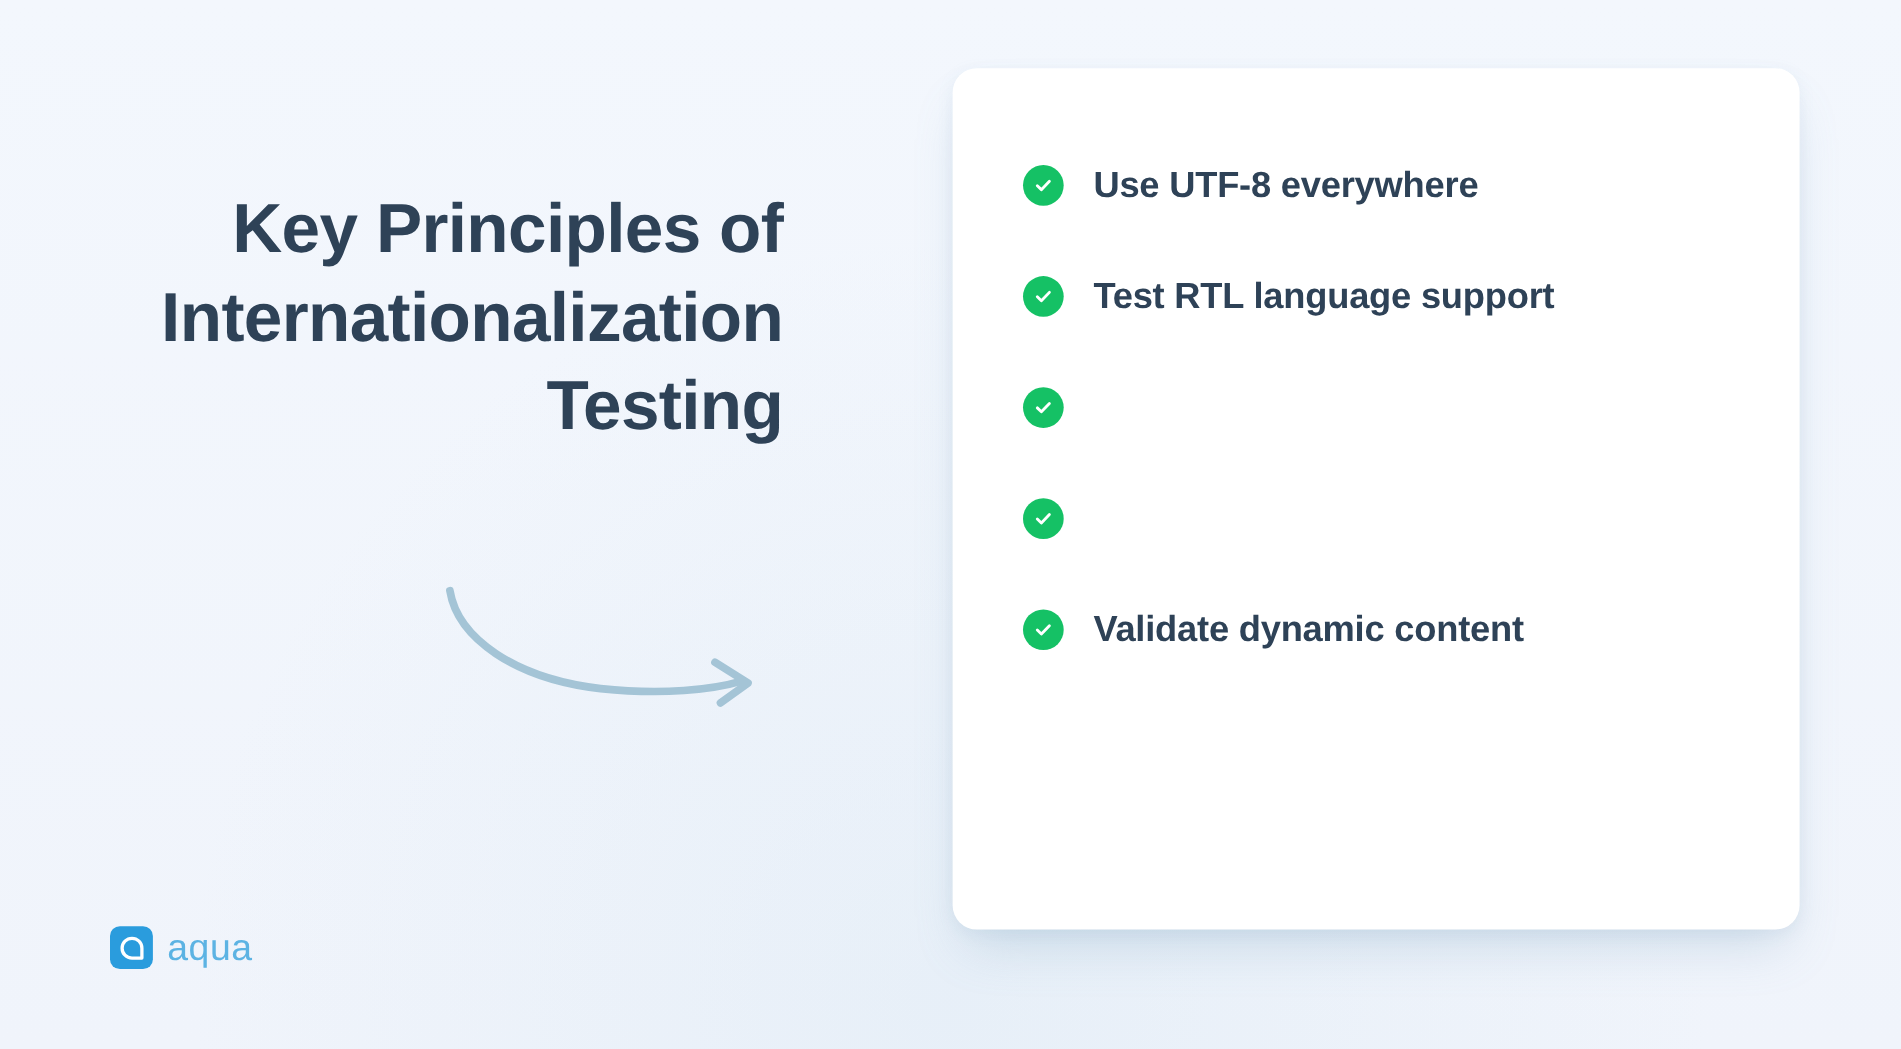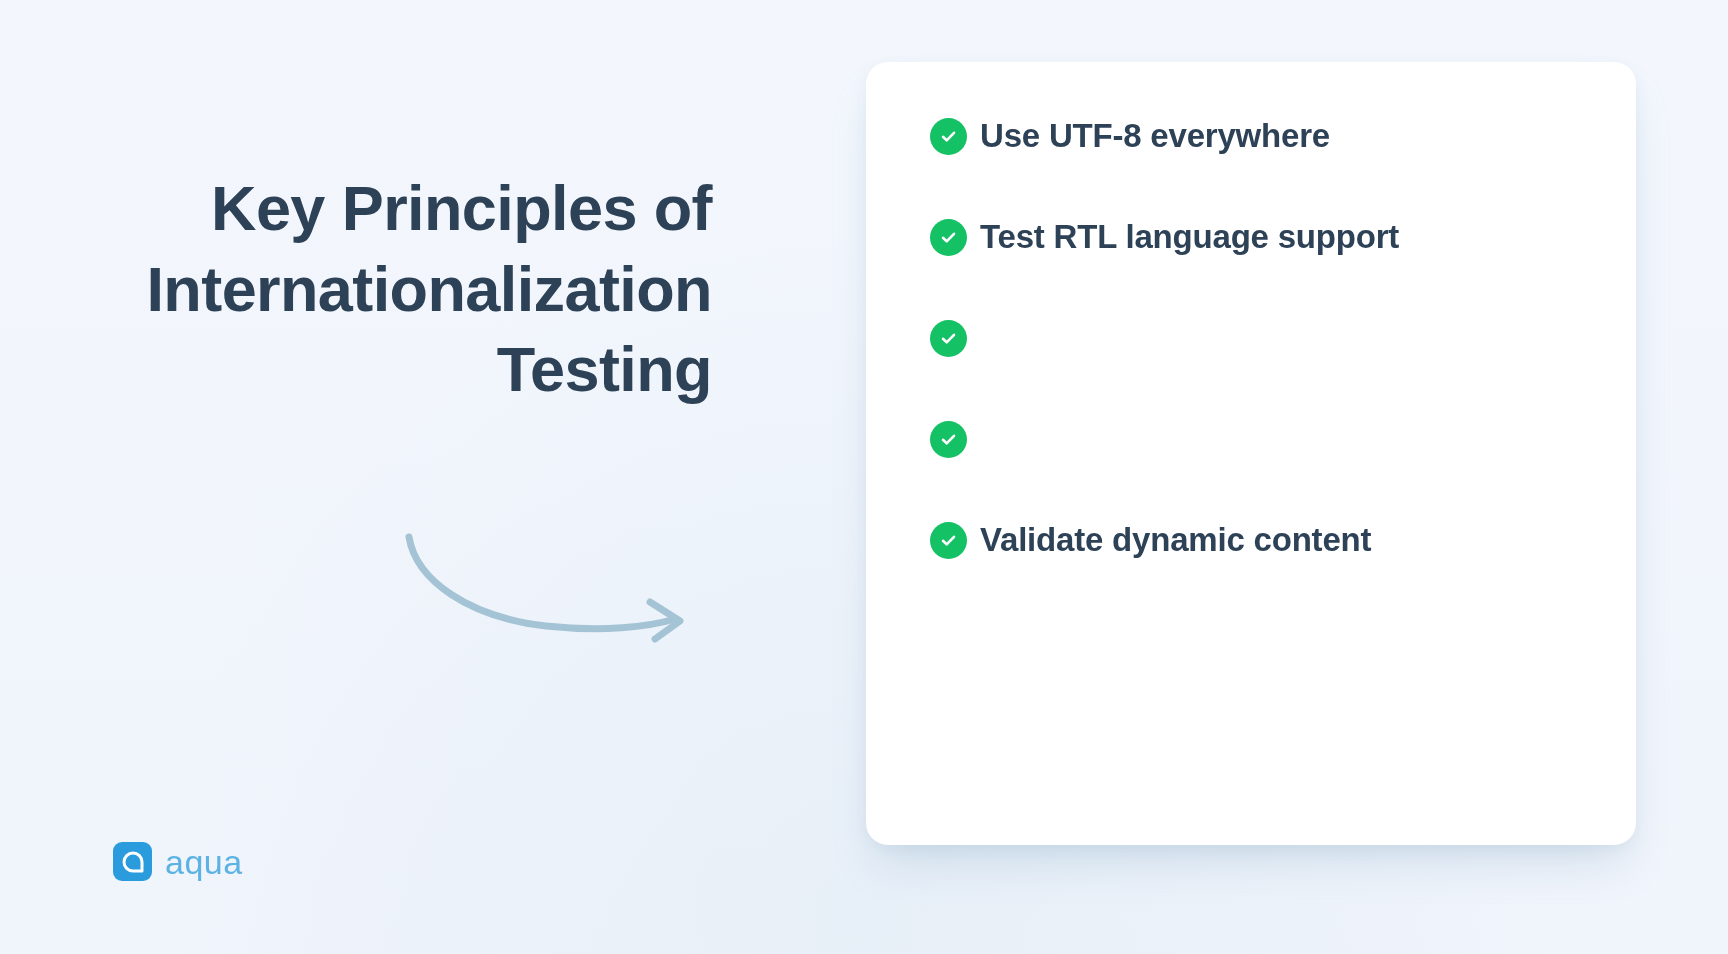--- a/index.html
+++ b/index.html
@@ -54,21 +54,21 @@
     position: absolute;
     left: 398px;
     top: 525px;
     width: 300px;
     height: 120px;
   }
 
   
   #brand-logo {
     position: absolute;
-    left: 113px;
+    left: 100px;
     top: 842px;
     display: flex;
     align-items: center;
     gap: 13px;
   }
 
   #logo-mark {
     width: 39px;
     height: 39px;
     border-radius: 9px;
@@ -104,21 +104,22 @@
   #checklist {
     position: absolute;
     left: 64px;
     top: 56px;
     right: 40px;
     list-style: none;
   }
 
   .checklist-item {
     display: flex;
-    gap: 13px;
+    align-items: center;
+    gap: 27px;
     height: 101px;
   }
 
   .check-icon {
     width: 37px;
     height: 37px;
     border-radius: 50%;
     background: #15c165;
     display: flex;
     align-items: center;

